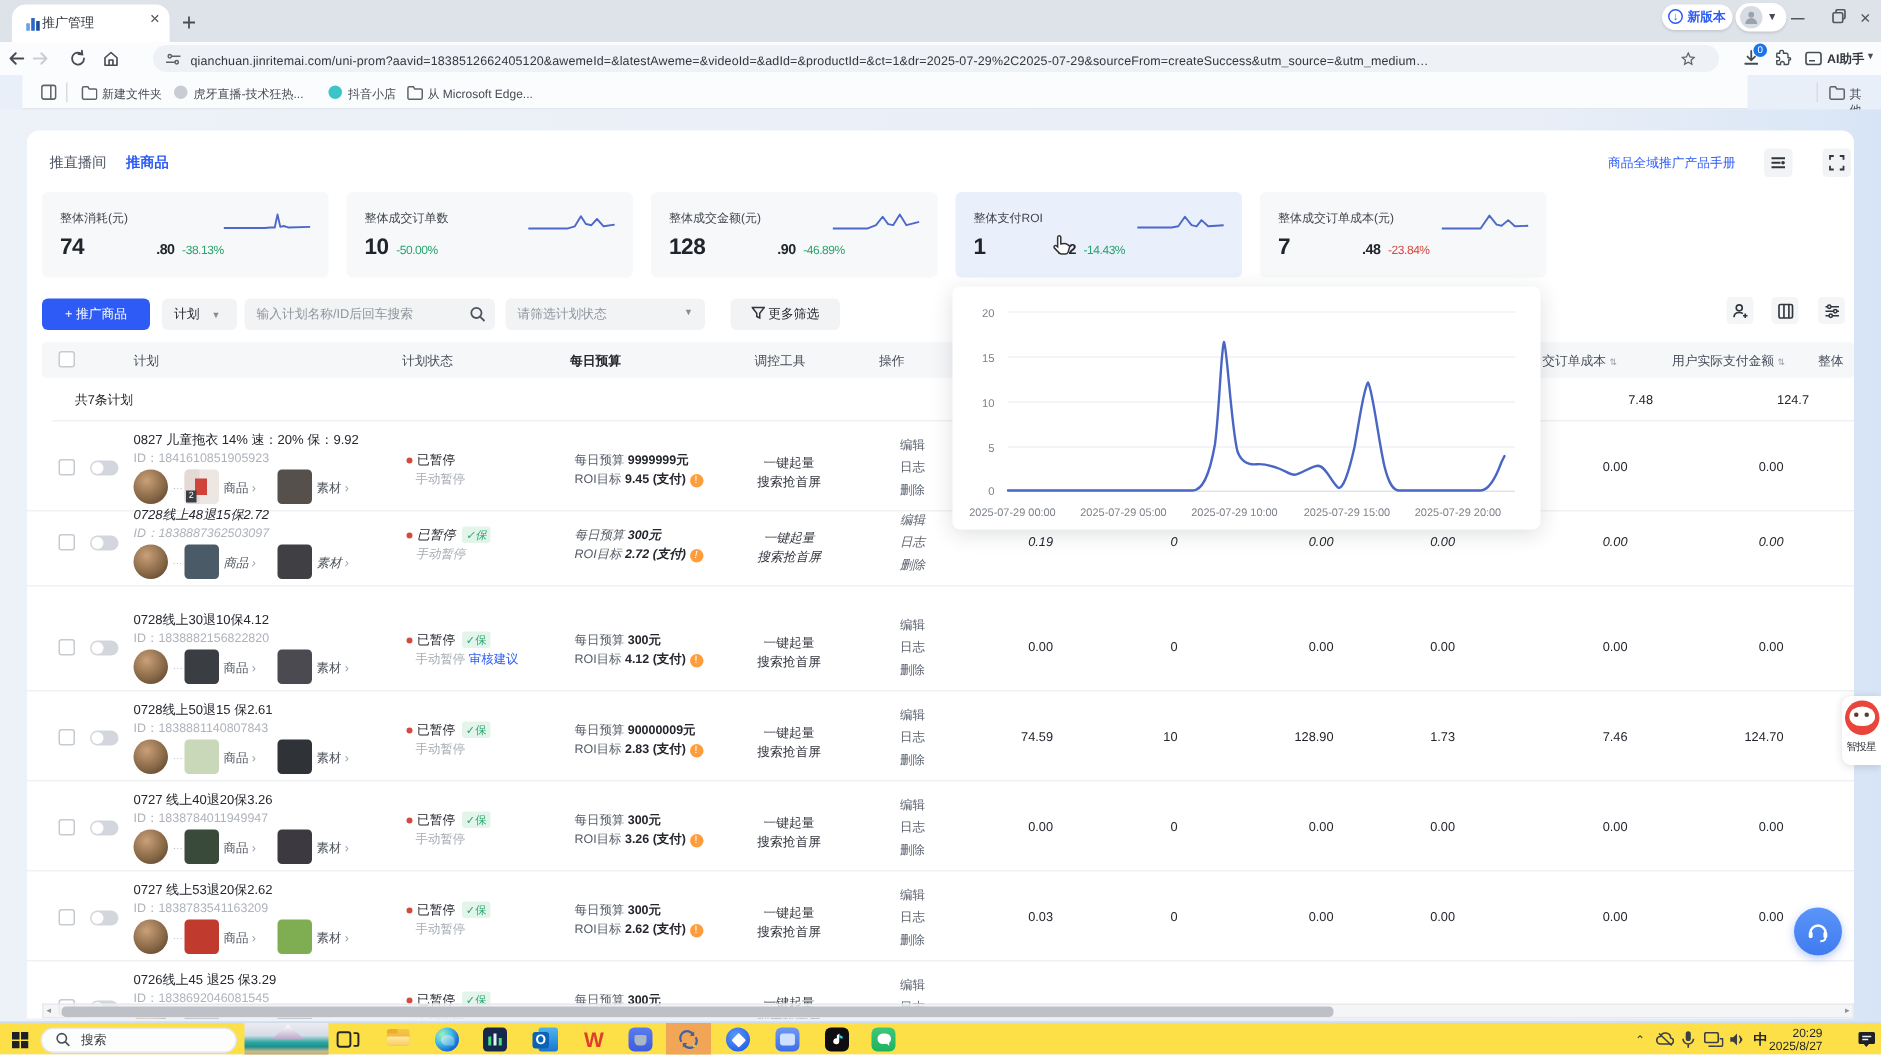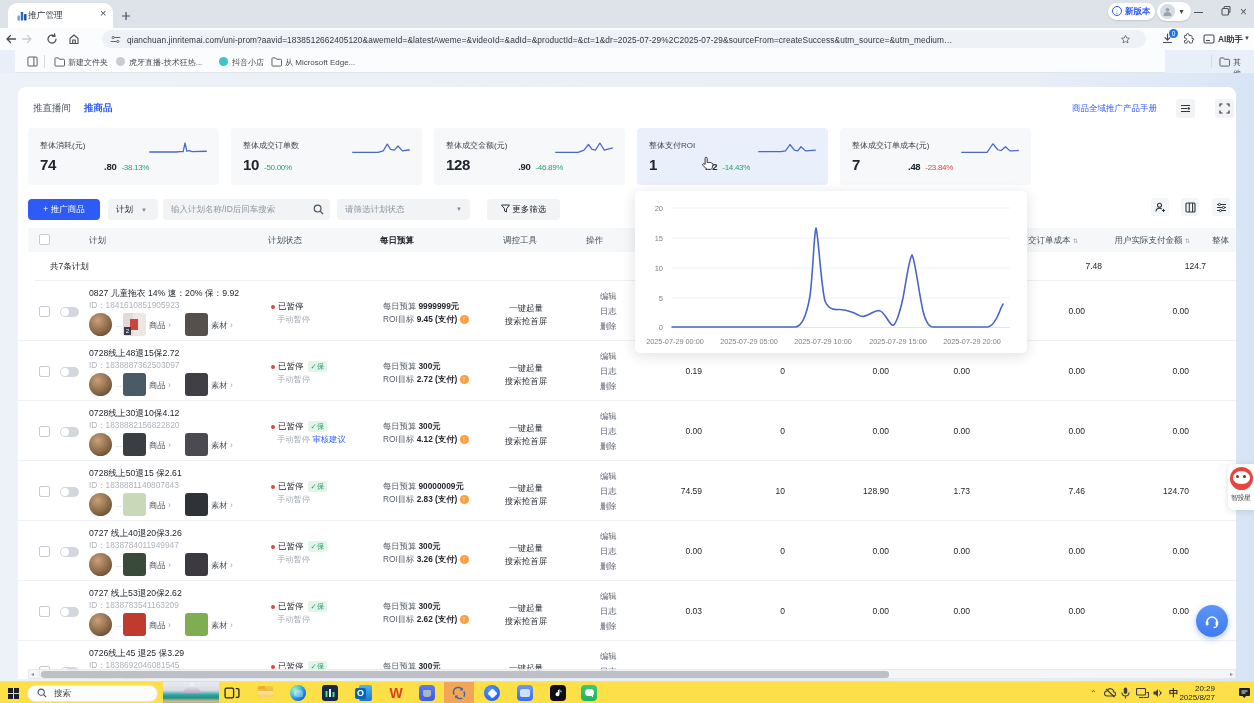--- a/index.html
+++ b/index.html
@@ -268,21 +268,21 @@
           <div class="roi">ROI目标 <b>9.45 (支付)</b> <span class="oic">!</span></div>
           <div class="tool">一键起量<br>搜索抢首屏</div>
           <div class="ops">编辑<br>日志<br>删除</div>
           <div class="num" style="left:604px;top:25px;width:80px;">0.00</div>
           <div class="num" style="left:687px;top:25px;width:80px;">0</div>
           <div class="num" style="left:791px;top:25px;width:80px;">0.00</div>
           <div class="num" style="left:872px;top:25px;width:80px;">0.00</div>
           <div class="num" style="left:987px;top:25px;width:80px;">0.00</div>
           <div class="num" style="left:1091px;top:25px;width:80px;">0.00</div>
         </div>
-<div class="row" style="top:254px;">
+<div class="row" style="top:244px;font-style:italic;">
           <div class="cb"></div>
           <div class="tg"></div>
           <div class="rtitle">0728线上48退15保2.72</div>
           <div class="rid">ID：1838887362503097</div>
           <div class="av" style="left:71px;background:radial-gradient(circle at 38% 32%,#caa079,#8a6a48 55%,#4f3a28);"></div>
           <div class="abs" style="left:97px;top:40px;font-size:7px;color:#b6bac0;">…</div>
           <div class="thumb" style="left:105px;background:#4a5a66;"></div>
           <div class="tlab" style="left:131px;">商品 <span style="color:#9aa0a8;">›</span></div>
           <div class="thumb" style="left:167px;background:#403f44;"></div>
           <div class="tlab" style="left:193px;">素材 <span style="color:#9aa0a8;">›</span></div>

